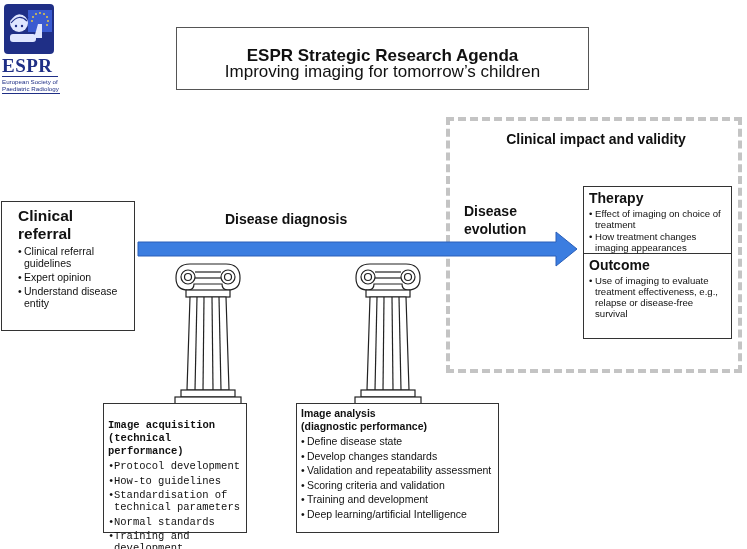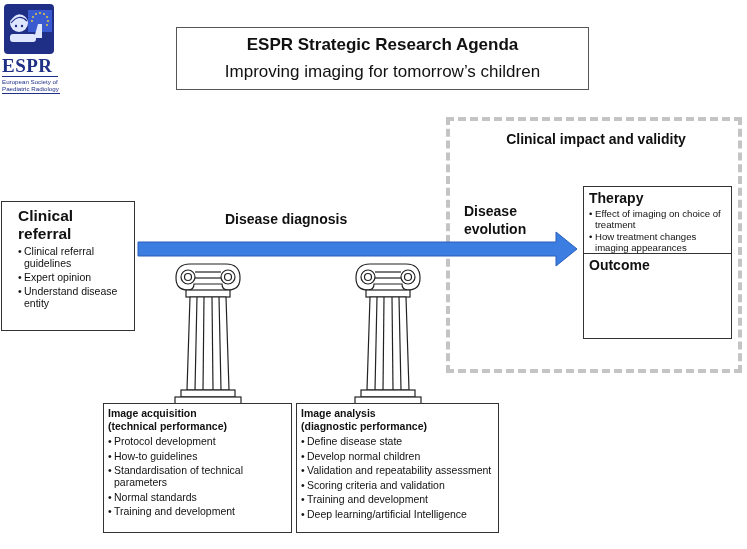--- a/index.html
+++ b/index.html
@@ -16,41 +16,41 @@
     #logo .emblem { position: absolute; left: 2px; top: 0; width: 50px; height: 50px;
                     background: #1f2f86; border-radius: 4px; }
     #logo .espr { position: absolute; left: 0; top: 52px; width: 56px; font-family: "Liberation Serif", serif;
                   font-weight: bold; font-size: 19px; color: #1f2f86; letter-spacing: 0.5px;
                   border-bottom: 1px solid #1f2f86; line-height: 20px; }
     #logo .sub { position: absolute; left: 0; top: 74px; width: 58px; font-size: 6.2px; line-height: 7px; color: #1f2f86;
                  border-bottom: 1px solid #1f2f86; padding-bottom: 1px; }
 
     
     #title-box { left: 176px; top: 27px; width: 413px; height: 63px; border: 1px solid #555; }
-    #title-box .t1 { position: absolute; left: 0; right: 0; top: 7px; text-align: center; font-weight: bold; font-size: 17px; }
+    #title-box .t1 { position: absolute; left: 0; right: 0; top: 18px; text-align: center; font-weight: bold; font-size: 17px; }
     #title-box .t2 { position: absolute; left: 0; right: 0; top: 34px; text-align: center; font-size: 17px; }
 
     
     #impact-region { left: 446px; top: 117px; width: 296px; height: 256px;
                      border: 4px dashed #c4c4c4; box-sizing: border-box; }
     #impact-title { left: 446px; top: 131px; width: 300px; text-align: center; font-weight: bold; font-size: 14px; }
 
     
     #referral { left: 1px; top: 201px; width: 134px; height: 130px; padding: 5px 16px; }
     #referral .hd { font-weight: bold; font-size: 15.5px; margin-bottom: 2px; }
     #referral ul li { font-size: 10.5px; line-height: 12px; margin-bottom: 2px; }
 
     
     #therapy { left: 583px; top: 162px; width: 149px; height: 82px; padding: 3px 5px; margin-top: 24px; }
     #outcome { left: 583px; top: 253px; width: 149px; height: 86px; padding: 3px 5px; }
     #therapy .hd, #outcome .hd { font-weight: bold; font-size: 14px; margin-bottom: 2px; }
     #therapy ul li, #outcome ul li { font-size: 9.6px; line-height: 11px; margin-bottom: 1px; }
 
     
-    #acquisition { left: 103px; top: 403px; width: 189px; height: 130px; padding: 3px 4px; }
+    #acquisition { left: 103px; top: 403px; width: 144px; height: 130px; padding: 15px 4px; font-family: Liberation Mono, monospace; }
     #analysis { left: 296px; top: 403px; width: 203px; height: 130px; padding: 3px 4px; }
     #acquisition .hd, #analysis .hd { font-weight: bold; font-size: 10.5px; line-height: 13px; }
     #acquisition ul li, #analysis ul li { font-size: 10.5px; line-height: 12px; margin-bottom: 2.5px; }
 
     
     #lbl-diagnosis { left: 225px; top: 211px; font-weight: bold; font-size: 14px; }
     #lbl-evolution { left: 464px; top: 202px; font-weight: bold; font-size: 14px; line-height: 18px; }
 
     svg.overlay { position: absolute; left: 0; top: 0; }
   </style>
@@ -149,38 +149,41 @@
 <div id="therapy" class="box">
   <div class="hd">Therapy</div>
   <ul class="bul">
     <li>Effect of imaging on choice of treatment</li>
     <li>How treatment changes imaging appearances</li>
   </ul>
 </div>
 
 <div id="outcome" class="box">
   <div class="hd">Outcome</div>
+  <ul class="bul">
+    <li>Use of imaging to evaluate treatment effectiveness, e.g., relapse or disease-free survival</li>
+  </ul>
 </div>
 
 <div id="acquisition" class="box">
   <div class="hd">Image acquisition</div>
   <div class="hd">(technical performance)</div>
   <ul class="bul" style="margin-top:2px;">
     <li>Protocol development</li>
     <li>How-to guidelines</li>
     <li>Standardisation of technical parameters</li>
     <li>Normal standards</li>
     <li>Training and development</li>
   </ul>
 </div>
 
 <div id="analysis" class="box">
   <div class="hd">Image analysis</div>
   <div class="hd">(diagnostic performance)</div>
   <ul class="bul" style="margin-top:2px;">
     <li>Define disease state</li>
-    <li>Develop normal children</li>
+    <li>Develop changes standards</li>
     <li>Validation and repeatability assessment</li>
     <li>Scoring criteria and validation</li>
     <li>Training and development</li>
     <li>Deep learning/artificial Intelligence</li>
   </ul>
 </div>
 
 </body></html>

